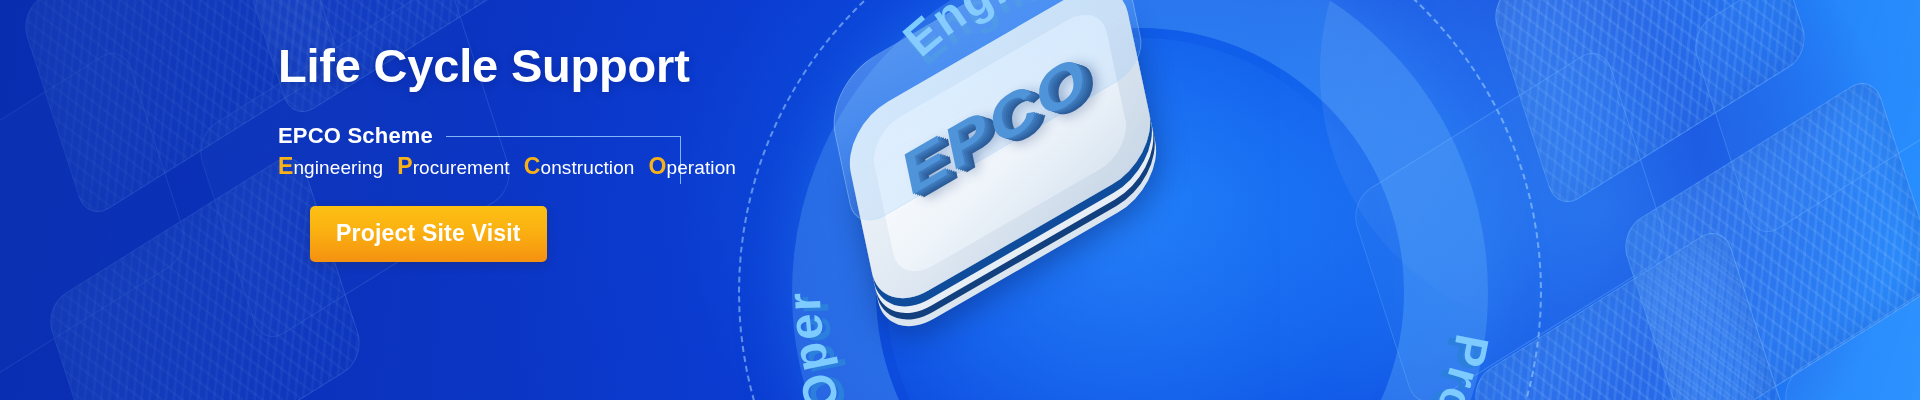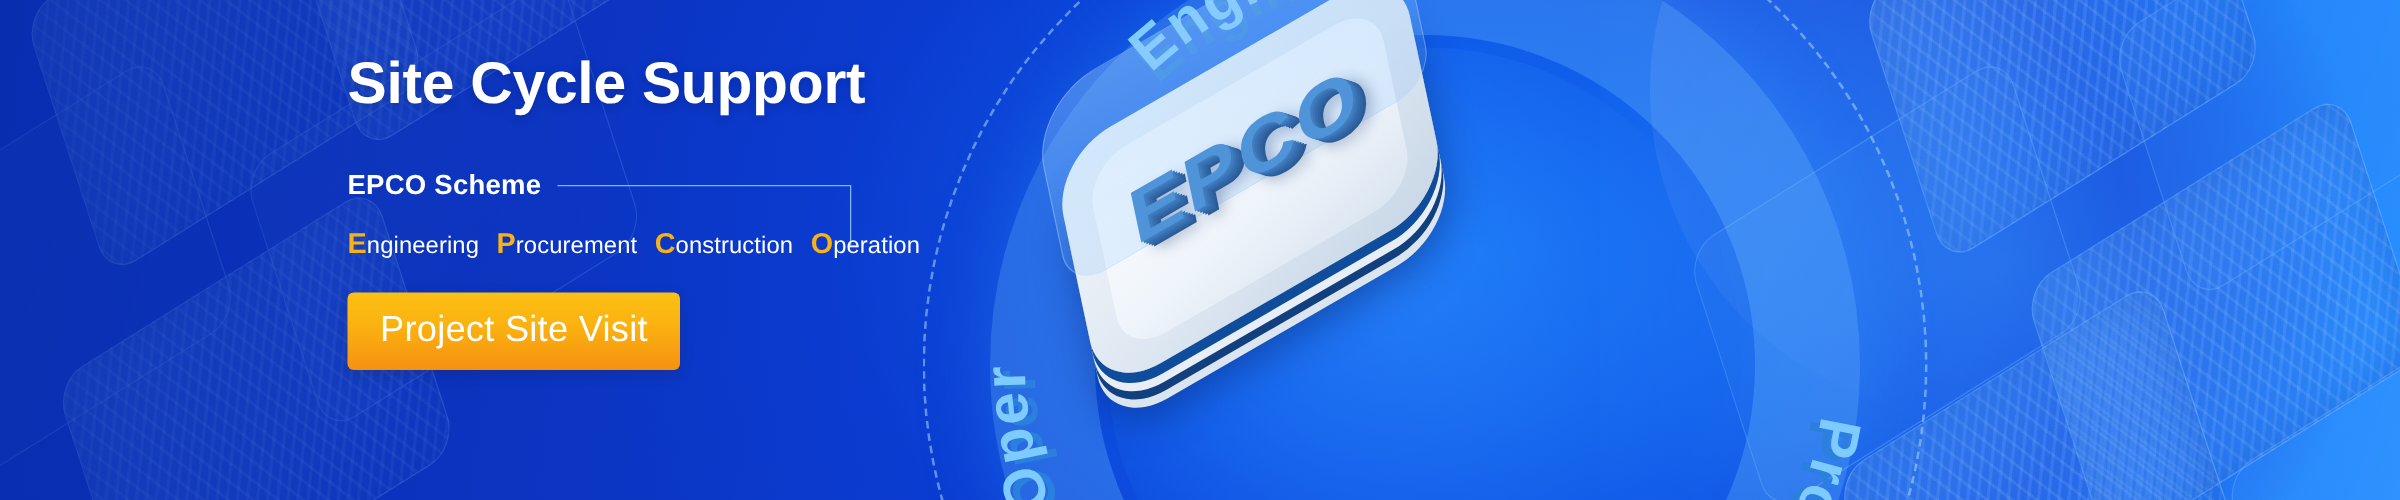--- a/index.html
+++ b/index.html
@@ -57,41 +57,41 @@
     font-size:47px;
     line-height:52px;
     font-weight:bold;
     letter-spacing:-.2px;
     text-shadow:0 2px 8px rgba(0,20,90,.30);
   }
   .headline .l2{ display:block; }
 
   .scheme-row{
     position:relative;
-    margin-top:43px;
+    margin-top:31px;
     height:26px;
   }
   .scheme-label{
     color:#ffffff;
     font-size:22px;
     font-weight:bold;
     letter-spacing:.2px;
     display:inline-block;
     vertical-align:middle;
   }
   .bracket{
     position:absolute;
     left:168px; top:13px;
     width:235px; height:48px;
     border-top:1px solid rgba(150,205,255,.85);
     border-right:1px solid rgba(150,205,255,.85);
   }
 
   .acronym{
-    margin-top:20px;
+    margin-top:4px;
     position:relative;
     white-space:nowrap;
     font-size:19px;
     color:#ffffff;
     letter-spacing:.1px;
   }
   .acronym .word{ margin-right:14px; display:inline-block; }
   .acronym .cap{
     color:#f9b118;
     font-weight:bold;
@@ -99,25 +99,26 @@
   }
 
   .cta{
     display:inline-block;
     margin-top:26px;
     padding:14px 26px 15px;
     border:none;
     border-radius:5px;
     background:linear-gradient(180deg, #fcc013 0%, #fbb211 42%, #f59110 100%);
     color:#ffffff;
-    font-size:29px;
-    font-weight:normal;
+    font-size:23px;
+    font-weight:bold;
     letter-spacing:.2px;
     cursor:pointer;
     box-shadow:0 3px 10px rgba(60,30,0,.20);
+    margin-left:32px;
   }
 
   
   .diagram{
     position:absolute;
     left:700px; top:-148px;
     width:880px; height:880px;
     z-index:4;
   }
   .ring-outer-dots{
@@ -268,21 +269,21 @@
         <div class="plat-inner"></div>
       </div>
       <div class="plat-glass"></div>
       <div class="plat-letters">EPCO</div>
     </div>
 
   </div>
 
   <div class="copy">
     <h1 class="headline">
-      <span>Site Cycle Support</span>
+      <span>Life Cycle Support</span>
     </h1>
 
     <div class="scheme-row">
       <span class="scheme-label">EPCO Scheme</span>
       <span class="bracket"></span>
     </div>
 
     <div class="acronym">
       <span class="word"><span class="cap">E</span><span>ngineering</span></span><span class="word"><span class="cap">P</span><span>rocurement</span></span><span class="word"><span class="cap">C</span><span>onstruction</span></span><span class="word"><span class="cap">O</span><span>peration</span></span>
     </div>

